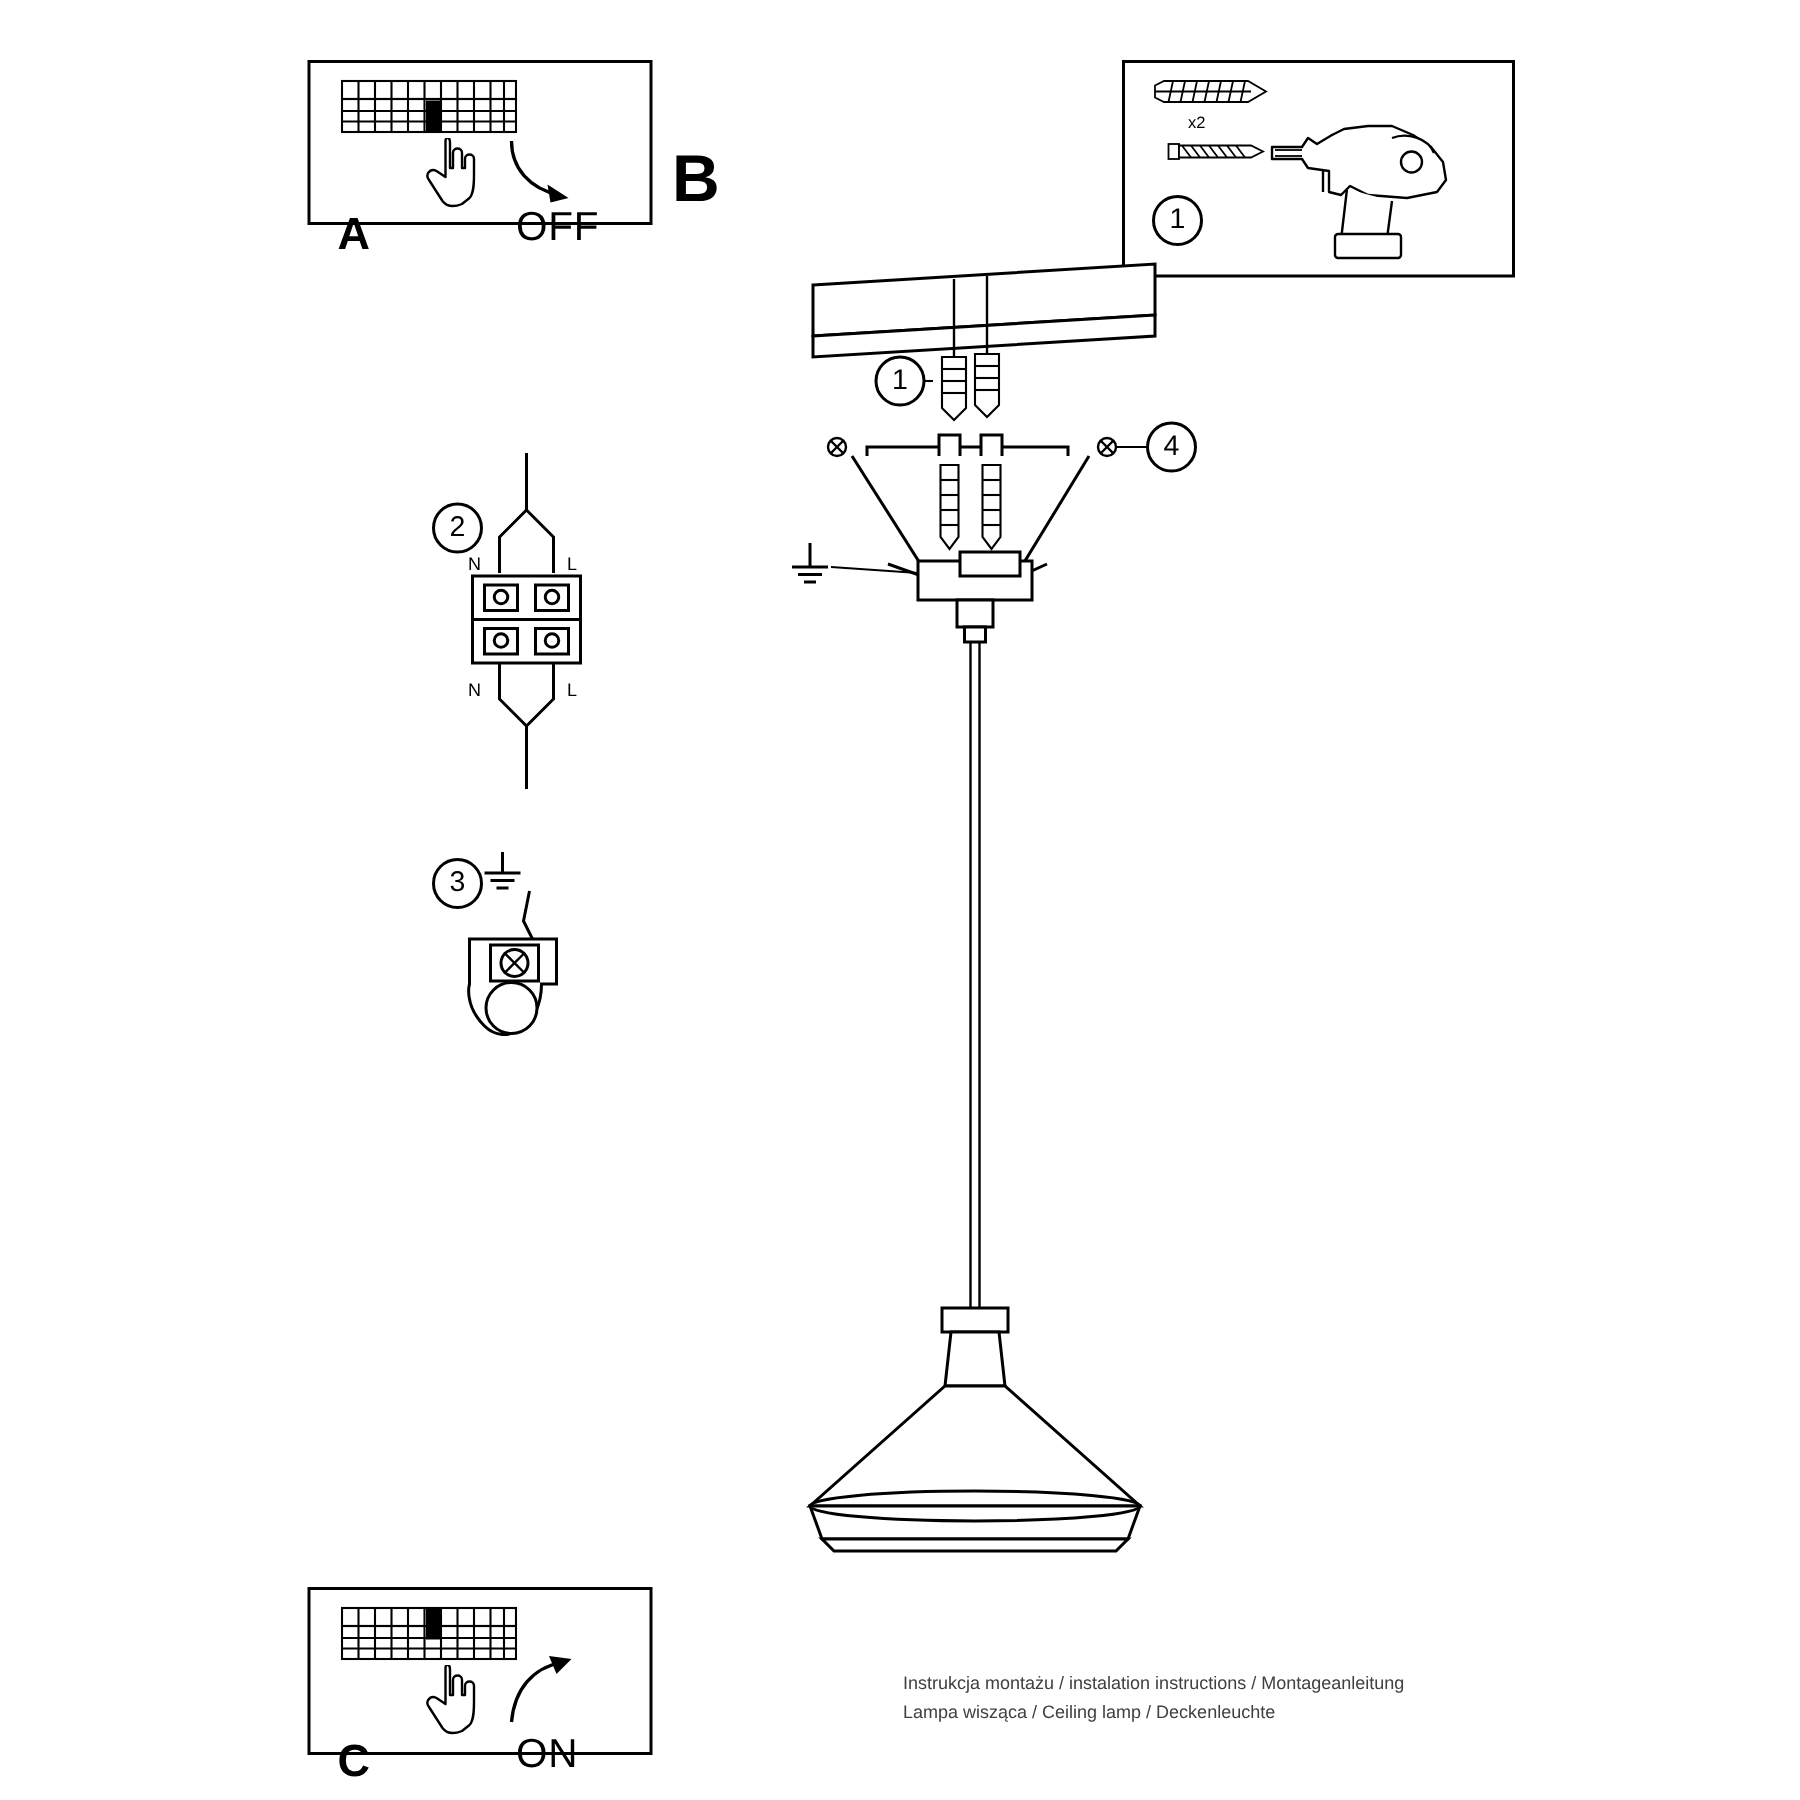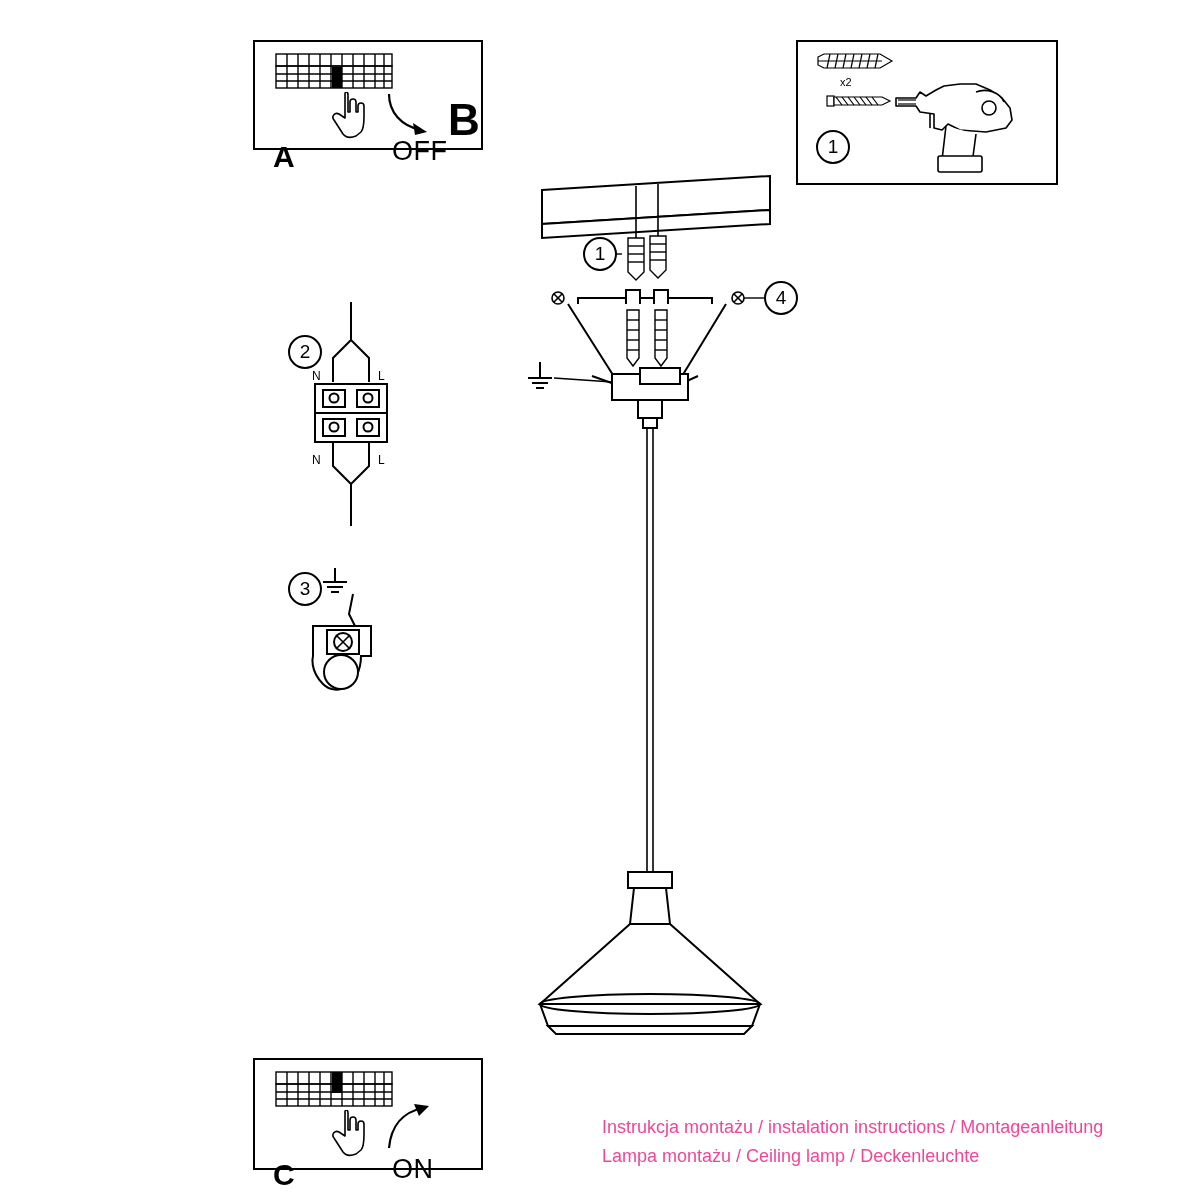--- a/index.html
+++ b/index.html
@@ -16,21 +16,20 @@
     width: 1200px;
     height: 1200px;
     background: #fff;
     overflow: hidden;
   }
   .box {
     position: absolute;
     border: 2px solid #000;
     box-sizing: border-box;
     background: #fff;
-    margin-left: 48px;
   }
   .lbl {
     position: absolute;
     font-weight: 700;
     line-height: 1;
   }
   .big-letter {
     font-size: 44px;
     font-weight: 700;
   }
@@ -55,23 +54,23 @@
     border-radius: 50%;
     box-sizing: border-box;
     display: flex;
     align-items: center;
     justify-content: center;
     font-size: 19px;
     background: #fff;
   }
   .footer {
     position: absolute;
-    font-size: 18px;
+    font-size: 12px;
     line-height: 1.6;
-    color: #ec4899;
+    color: #404040;
   }
   svg { display: block; }
   .s-abs { position: absolute; }
 </style>
 </head>
 <body>
 
 <div id="sheet">
 
   <div class="box" style="left:205px; top:40px; width:230px; height:110px;">
@@ -368,16 +367,16 @@
         <path d="M6 46 C 8 24, 20 10, 40 6" fill="none" stroke="#000" stroke-width="2.2"></path>
         <path d="M46 4 L31 2 L36 14 Z" fill="#000"></path>
       </svg>
     </div>
     <div class="lbl mid-letter" style="left:18px; top:100px;">C</div>
     <div class="lbl word" style="left:137px; top:96px;">ON</div>
   </div>
 
   <div class="footer" style="left:602px; top:1113px;">
     <div>Instrukcja montażu / instalation instructions / Montageanleitung</div>
-    <div>Lampa montażu / Ceiling lamp / Deckenleuchte</div>
+    <div>Lampa wisząca / Ceiling lamp / Deckenleuchte</div>
   </div>
 
 </div>
 
 </body></html>

